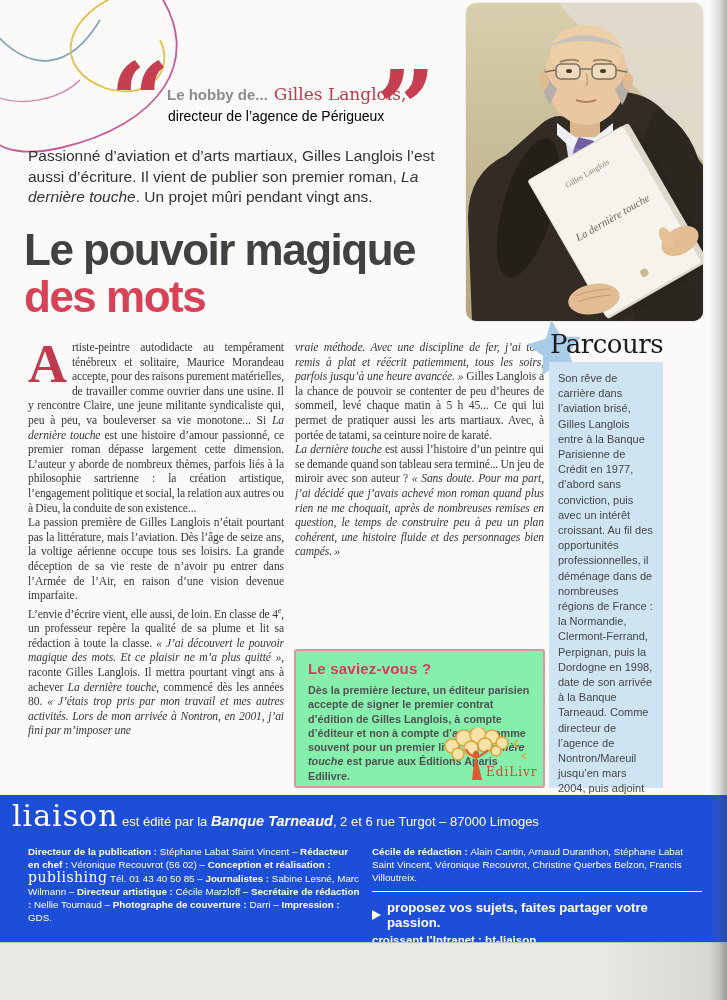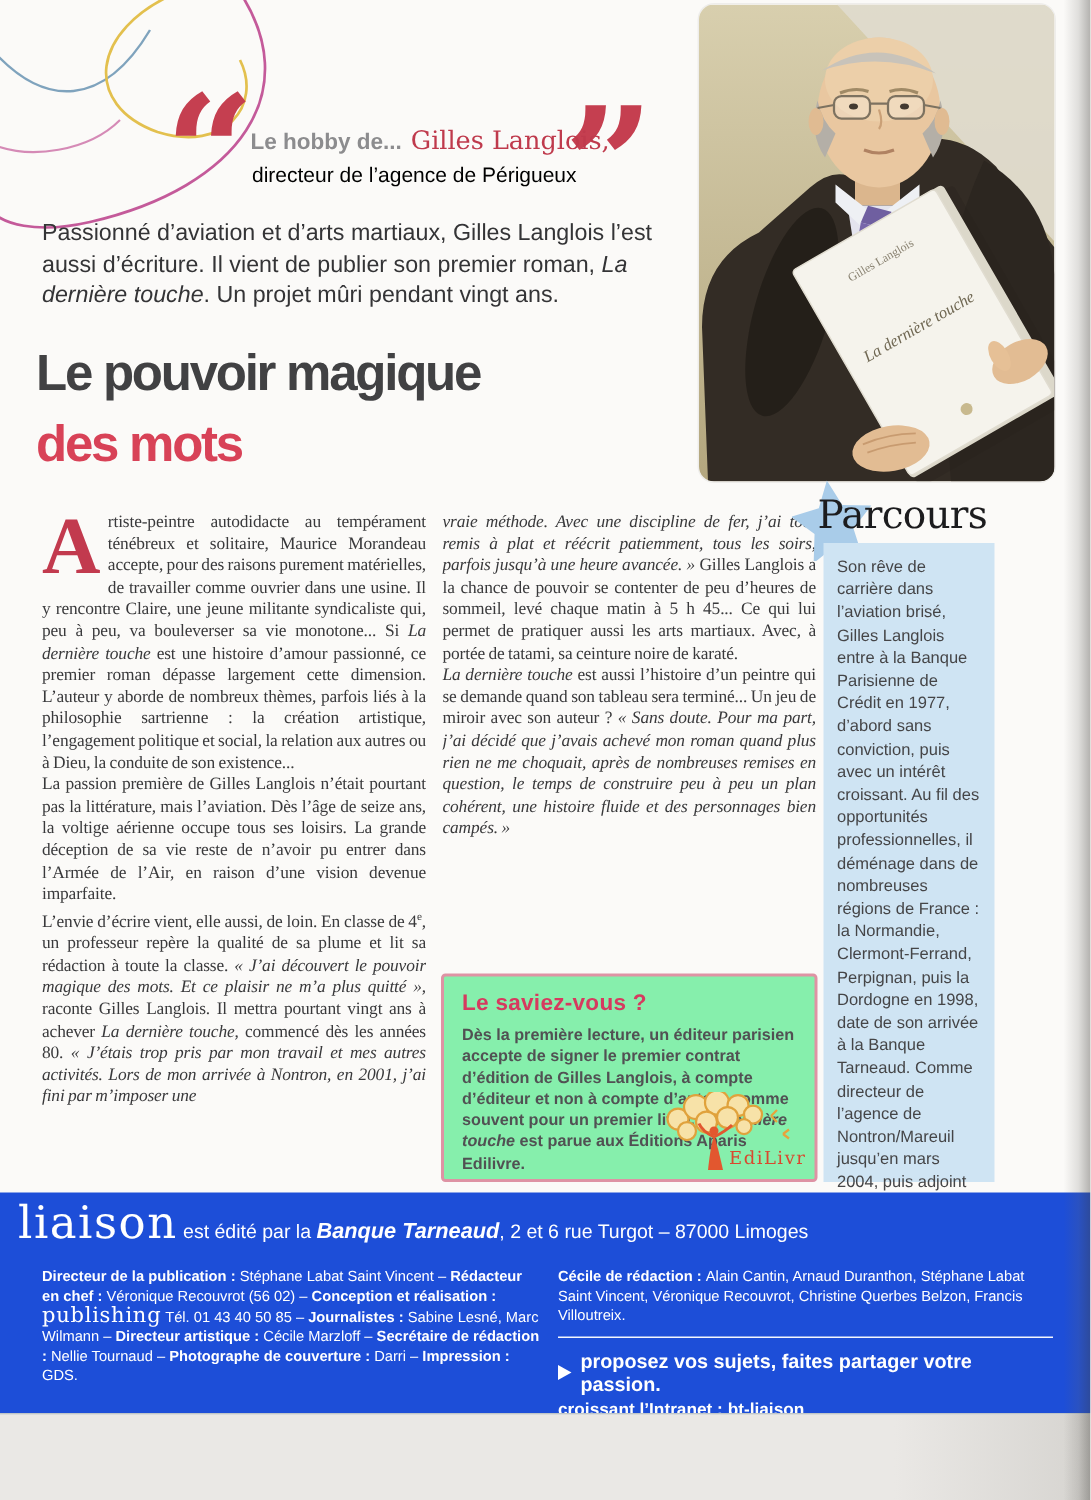--- a/index.html
+++ b/index.html
@@ -19,21 +19,21 @@
   .quote-open{left:110px;top:50px;}
   .quote-close{left:376px;top:58px;}
   .quote-line1{position:absolute;left:167px;top:84px;display:flex;align-items:center;gap:6px;white-space:nowrap;}
   .q-kicker{font-weight:bold;font-size:15px;color:#8c8c8e;}
   .q-name{font-family:"DejaVu Serif",serif;font-size:17px;color:#bf3a4c;}
   .quote-line2{position:absolute;left:168px;top:108px;font-size:14px;color:#000000;}
 
   
   .intro{position:absolute;left:28px;top:146px;width:424px;font-size:15.5px;
          line-height:20.5px;color:#343436;margin:0;}
-  .headline{position:absolute;left:24px;top:226px;margin:0;font-size:34px;line-height:47px;
+  .headline{position:absolute;left:24px;top:226px;margin:0;font-size:44px;line-height:47px;
             font-weight:bold;letter-spacing:-1.5px;color:#414143;}
   .headline span{display:block;}
   .h-line2{color:#d84257;}
 
   
   .photo{position:absolute;left:466px;top:3px;width:237px;height:318px;border-radius:10px;
          overflow:hidden;box-shadow:0 0 0 1px rgba(0,0,0,.05);}
 
   
   .col{position:absolute;overflow:hidden;}
@@ -50,21 +50,21 @@
 
   
   .saviez{position:absolute;left:294px;top:649px;width:251px;height:139px;box-sizing:border-box;
           background:#86efac;border:2px solid #de93a4;border-radius:3px;padding:9px 12px;}
   .sv-title{font-weight:bold;font-size:15px;color:#d63a5f;margin-bottom:6px;letter-spacing:.2px;}
   .sv-body{font-size:10.8px;line-height:14.3px;font-weight:bold;color:#515153;margin:0;}
   .edilivre{position:absolute;right:5px;bottom:2px;}
 
   
   .star{position:absolute;left:528px;top:320px;}
-  .parcours-title{position:absolute;left:545px;top:329px;width:118px;text-align:left;
+  .parcours-title{position:absolute;left:545px;top:329px;width:118px;text-align:right;
                   font-family:"DejaVu Serif",serif;font-size:26px;color:#1c1c1e;letter-spacing:-.5px;}
   .parcours-box{position:absolute;left:549px;top:362px;width:114px;height:426px;box-sizing:border-box;
                 background:#cfe4f3;padding:9px 7px 0 9px;}
   .parcours-box p{font-size:11px;line-height:15.2px;color:#454547;margin:0;}
 
   
   .footer{position:absolute;left:0;top:795px;width:727px;height:147px;background:#1d4ed8;color:#fff;}
   .masthead{position:absolute;left:12px;top:6px;display:flex;align-items:baseline;}
   .masthead span{white-space:pre;}
   .m-name{font-family:"DejaVu Serif",serif;font-size:30px;letter-spacing:1px;line-height:1;}

